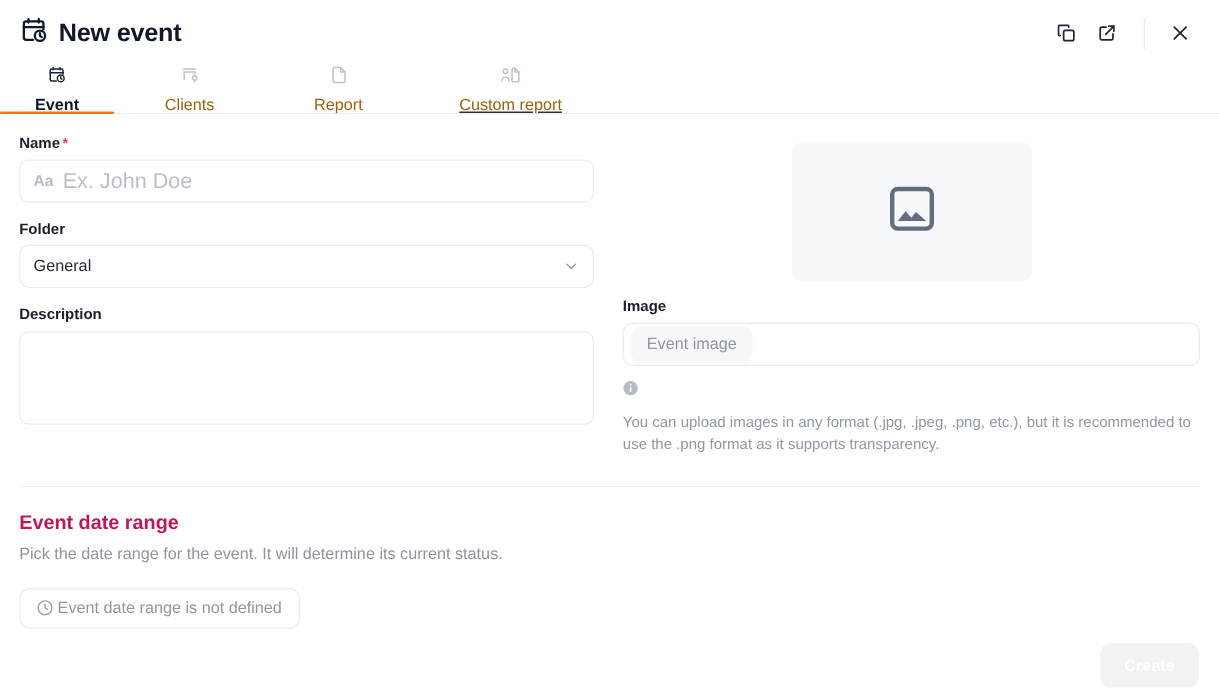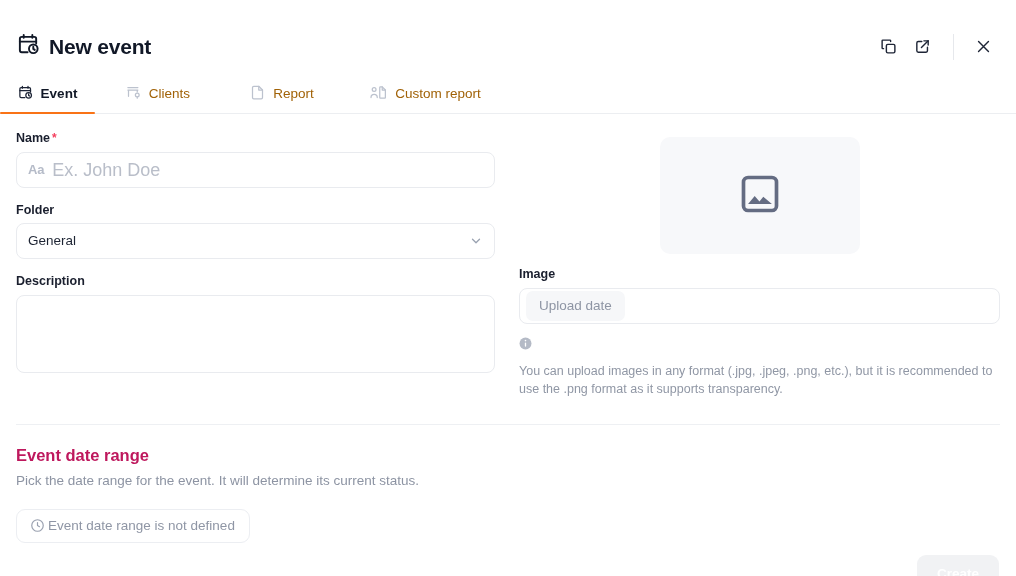--- a/index.html
+++ b/index.html
@@ -13,21 +13,20 @@
     overflow: hidden;
   }
 
   .modal {
     position: relative;
     width: 1016px;
     height: 444px;
     background: #ffffff;
     display: flex;
     flex-direction: column;
-    margin-top: 19px;
   }
 
   
   .header {
     height: 55px;
     flex: 0 0 55px;
     display: flex;
     align-items: center;
     padding: 0 16px 0 17px;
   }
@@ -82,25 +81,26 @@
     display: flex;
     align-items: center;
     gap: 8px;
     padding: 0 0 0 0;
     cursor: pointer;
     background: none;
     border: none;
     position: relative;
     font-size: 13.5px;
     font-family: "Liberation Sans", sans-serif;
+    flex-direction: column;
   }
   .tab-0 { width: 95px; justify-content: center; }
   .tab-1 { width: 126px; justify-content: center; }
   .tab-2 { width: 122px; justify-content: center; }
-  .tab-3 { width: 165px; justify-content: center; }
+  .tab-3 { width: 165px; justify-content: center; text-decoration: underline; }
 
   .tab .tab-label { line-height: 1; white-space: nowrap; }
   .tab.active .tab-label { color: #111827; font-weight: bold; }
   .tab.inactive .tab-label { color: #a16207; font-weight: normal; }
   .tab.active .tab-ico { color: #1b2335; }
   .tab.inactive .tab-ico { color: #bcc2ce; }
   .tab-underline {
     position: absolute;
     left: 0;
     bottom: -1px;
@@ -427,21 +427,21 @@
               <path d="M5.5 17.5l3.6-4.4 2.6 3 2.1-2.6 4.7 4z" fill="#646c82" stroke="none"></path>
             </svg>
           </span>
         </div>
 
         <div class="spacer-14"></div>
 
         <div class="field">
           <label class="field-label">Image</label>
           <div class="upload-shell">
-            <button class="upload-btn">Upload date</button>
+            <button class="upload-btn">Event image</button>
           </div>
           <div class="hint">
             <span class="hint-icon">
               <svg width="13" height="13" viewBox="0 0 24 24">
                 <circle cx="12" cy="12" r="11" fill="#b4bac6"></circle>
                 <rect x="10.8" y="10" width="2.4" height="8" rx="1.2" fill="#ffffff"></rect>
                 <circle cx="12" cy="6.6" r="1.5" fill="#ffffff"></circle>
               </svg>
             </span>
             <span class="hint-text">You can upload images in any format (.jpg, .jpeg, .png, etc.), but it is recommended to use the .png format as it supports transparency.</span>

